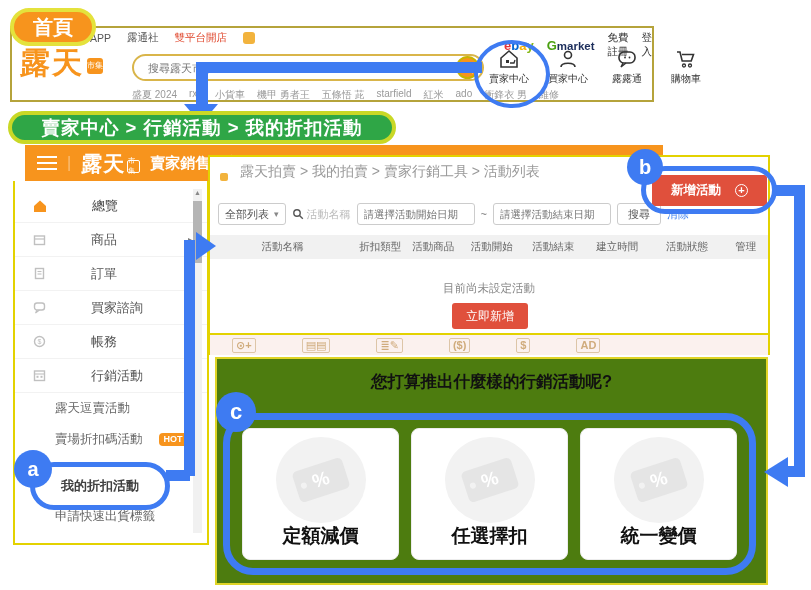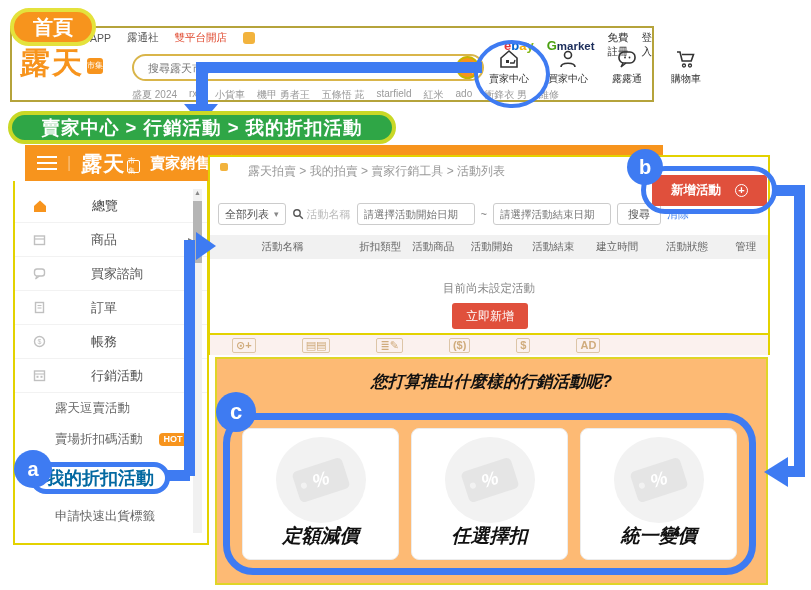--- a/index.html
+++ b/index.html
@@ -50,36 +50,36 @@
   .sidebar{left:13px;top:181px;width:196px;height:364px;background:#fff;border:2px solid #E3D200;border-top:none;z-index:6;padding:8px 0 0 0;}
   .sb-row{display:flex;align-items:center;gap:10px;padding:0 14px 0 18px;color:#555;font-size:13px;}
   .sb-row .chev{margin-left:auto;color:#777;font-size:10px;}
   .sb-row.top{height:34px;border-bottom:1px solid #f2f2f2;gap:45px;}
   .sb-row.sub{height:30px;padding-left:40px;font-size:12.5px;color:#666;}
   .hotbadge{background:#F7941D;color:#fff;font-size:9px;font-weight:bold;border-radius:4px;padding:1.5px 5px;margin-left:6px;}
   .sb-scroll{position:absolute;right:5px;top:8px;width:9px;height:344px;background:#f1f1f1;}
   .sb-thumb{position:absolute;left:0;top:12px;width:9px;height:62px;background:#b5b5b5;}
   .sb-up{position:absolute;left:0;top:0;width:9px;text-align:center;font-size:7px;color:#888;}
   .panelB{left:208px;top:155px;width:562px;height:200px;background:#fff;border:2px solid #E3D200;z-index:7;}
-  .bc{top:6px;left:10px;font-size:12px;color:#999;display:flex;align-items:flex-start;gap:20px;}
+  .bc{top:6px;left:10px;font-size:14px;color:#999;display:flex;align-items:flex-end;gap:12px;}
   .bc .dot{width:8px;height:8px;background:#F2B33D;border-radius:2px;display:inline-block;}
   .filter{top:46px;left:8px;display:flex;align-items:center;gap:6px;font-size:11px;color:#777;}
   .fsel{border:1px solid #ccc;border-radius:3px;height:22px;display:flex;align-items:center;gap:5px;padding:0 6px;color:#555;}
   .filter input{border:1px solid #ccc;border-radius:3px;height:22px;font-size:10.5px;padding:0 6px;color:#555;outline:none;width:118px;}
   .fname{color:#bbb;display:flex;align-items:center;gap:3px;}
   .fbtn{border:1px solid #ccc;background:#fff;border-radius:3px;height:22px;font-size:11px;color:#555;padding:0 10px;}
   .fclear{color:#3B7FF0;font-size:11px;}
   .thead{top:78px;left:0;width:558px;height:24px;background:#F1F1F1;display:flex;align-items:center;font-size:10.5px;color:#666;}
   .thead span{text-align:center;}
   .empty-t{top:124px;left:0;width:558px;text-align:center;font-size:11.5px;color:#888;}
   .redbtn{background:#E0503C;color:#fff;border:none;border-radius:3px;font-size:12px;display:flex;align-items:center;justify-content:center;gap:14px;}
   .strip{top:176px;left:0;width:558px;height:22px;background:#FBF1EE;border-top:2px solid #E3D200;display:flex;align-items:center;gap:46px;padding-left:22px;}
   .strip .ic{color:#C9A06A;font-size:11px;border:1px solid #D8BE9B;border-radius:2px;padding:0 3px;height:15px;display:flex;align-items:center;opacity:.85;font-weight:bold;}
   
-  .panelC{left:215px;top:357px;width:553px;height:228px;background:#fdba74;border:2px solid #E0D527;z-index:15;font-style:italic;}
+  .panelC{left:215px;top:357px;width:553px;height:228px;background:#4d7c0f;border:2px solid #E0D527;z-index:15;}
   .question{top:12px;left:0;width:549px;text-align:center;font-size:16.5px;font-weight:bold;color:#111;}
   .bluerect{left:6px;top:54px;width:533px;height:162px;border:7px solid #3E7BF2;border-radius:30px;
             display:flex;gap:12px;padding:8px 12px;}
   .card{flex:1;background:#fff;border:1px solid #ececec;border-radius:8px;display:flex;flex-direction:column;
         align-items:center;justify-content:space-between;padding:8px 0 10px 0;}
   .card .circle{width:90px;height:90px;border-radius:50%;background:#F2F2F2;display:flex;align-items:center;justify-content:center;}
   .tag{width:52px;height:32px;background:#E5E5E5;border-radius:5px;transform:rotate(-18deg);
        display:flex;align-items:center;justify-content:center;color:#fff;font-weight:bold;font-size:19px;position:relative;}
   .tag:before{content:"";position:absolute;left:5px;top:13px;width:6px;height:6px;border-radius:50%;background:#F2F2F2;}
   .card .lbl{font-size:19px;font-weight:bold;color:#111;}
@@ -187,33 +187,33 @@
     <div class="sb-row top">
       <svg width="13" height="13" viewBox="0 0 13 13">
           <rect x="1.5" y="3" width="10" height="8.5" fill="none" stroke="#c0c0c0" stroke-width="1.4"></rect>
           <line x1="1.5" y1="6" x2="11.5" y2="6" stroke="#c0c0c0" stroke-width="1.2"></line>
         </svg>
       <span>商品</span>
       <span class="chev">▸</span>
     </div>
     <div class="sb-row top">
       <svg width="13" height="13" viewBox="0 0 13 13">
-          <rect x="1.5" y="2" width="10" height="7" rx="2.5" fill="none" stroke="#c0c0c0" stroke-width="1.4"></rect>
-          <path d="M4 9 l-1.5 3 4-3" fill="none" stroke="#c0c0c0" stroke-width="1.1"></path>
-        </svg>
-      <span>買家諮詢</span>
-      <span class="chev">▸</span>
-    </div>
-    <div class="sb-row top">
-      <svg width="13" height="13" viewBox="0 0 13 13">
           <rect x="2.5" y="1.5" width="8" height="10" fill="none" stroke="#c0c0c0" stroke-width="1.4"></rect>
           <line x1="4.5" y1="4.5" x2="8.5" y2="4.5" stroke="#c0c0c0" stroke-width="1.1"></line>
           <line x1="4.5" y1="7" x2="8.5" y2="7" stroke="#c0c0c0" stroke-width="1.1"></line>
         </svg>
       <span>訂單</span>
+      <span class="chev">▸</span>
+    </div>
+    <div class="sb-row top">
+      <svg width="13" height="13" viewBox="0 0 13 13">
+          <rect x="1.5" y="2" width="10" height="7" rx="2.5" fill="none" stroke="#c0c0c0" stroke-width="1.4"></rect>
+          <path d="M4 9 l-1.5 3 4-3" fill="none" stroke="#c0c0c0" stroke-width="1.1"></path>
+        </svg>
+      <span>買家諮詢</span>
       <span class="chev">▸</span>
     </div>
     <div class="sb-row top">
       <svg width="13" height="13" viewBox="0 0 13 13">
           <circle cx="6.5" cy="6.5" r="5" fill="none" stroke="#c0c0c0" stroke-width="1.4"></circle>
           <text x="6.5" y="9" font-size="7" text-anchor="middle" fill="#c0c0c0">$</text>
         </svg>
       <span>帳務</span>
       <span class="chev">▸</span>
     </div>
@@ -317,21 +317,21 @@
   <div class="abs blue-line" style="left:196px;top:62px;width:12px;height:46px;z-index:25;"></div>
   <div class="abs tri-down" style="left:184px;top:104px;z-index:25;"></div>
   <div class="abs oval" style="left:474px;top:40px;width:76px;height:68px;border-radius:50%;z-index:26;border-width:4px;"></div>
 
   <div class="abs bubble" style="left:10px;top:8px;width:86px;height:38px;font-size:20px;z-index:30;">首頁</div>
   <div class="abs bubble green" style="left:8px;top:111px;width:388px;height:33px;font-size:18.5px;z-index:30;letter-spacing:1px;">賣家中心 &gt; 行銷活動 &gt; 我的折扣活動</div>
 
   <div class="abs blue-line" style="left:184px;top:240px;width:11px;height:236px;z-index:20;"></div>
   <div class="abs tri-right" style="left:196px;top:232px;z-index:20;"></div>
   <div class="abs blue-line" style="left:166px;top:470px;width:24px;height:11px;z-index:20;"></div>
-  <div class="abs oval" style="left:30px;top:462px;width:140px;height:32px;background:#fff;z-index:21;display:flex;align-items:center;justify-content:center;font-size:18px;font-weight:bold;color:#0369a1;">我的折扣活動</div>
+  <div class="abs oval" style="left:30px;top:462px;width:140px;height:48px;background:#fff;z-index:21;display:flex;align-items:center;justify-content:center;font-size:13px;font-weight:bold;color:#404040;">我的折扣活動</div>
   <div class="abs step-dot" style="left:14px;top:450px;width:38px;height:38px;font-size:20px;z-index:22;">a</div>
 
   <div class="abs blue-line" style="left:773px;top:185px;width:32px;height:11px;z-index:37;"></div>
   <div class="abs blue-line" style="left:794px;top:185px;width:11px;height:292px;z-index:37;"></div>
   <div class="abs blue-line" style="left:786px;top:466px;width:12px;height:11px;z-index:37;"></div>
   <div class="abs tri-left" style="left:764px;top:457px;z-index:37;"></div>
   <div class="abs oval" style="left:641px;top:166px;width:136px;height:48px;z-index:39;"></div>
   <button class="abs redbtn" style="left:652px;top:175px;width:115px;height:31px;font-weight:bold;z-index:38;font-size:12.5px;">
     <span>新增活動</span>
     <span class="plus-circle">+</span>

